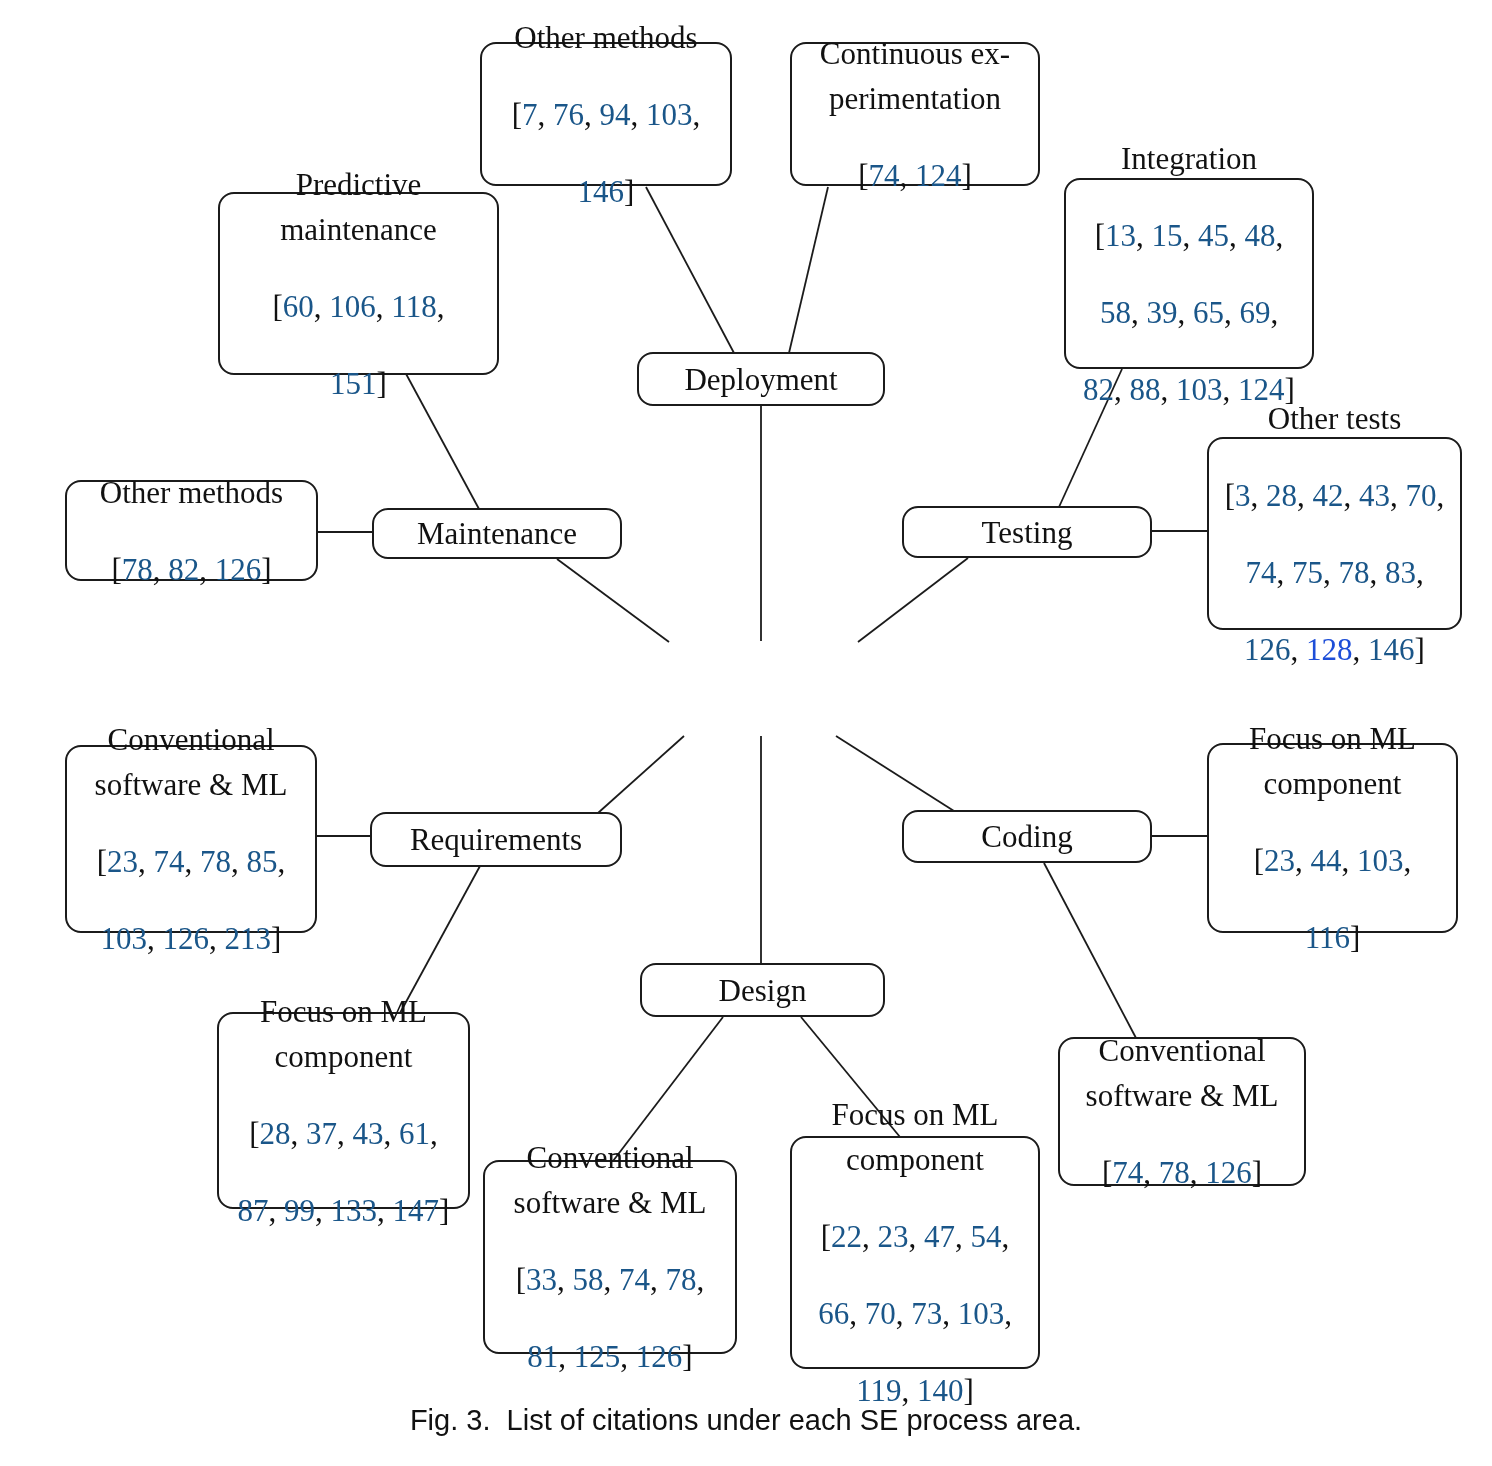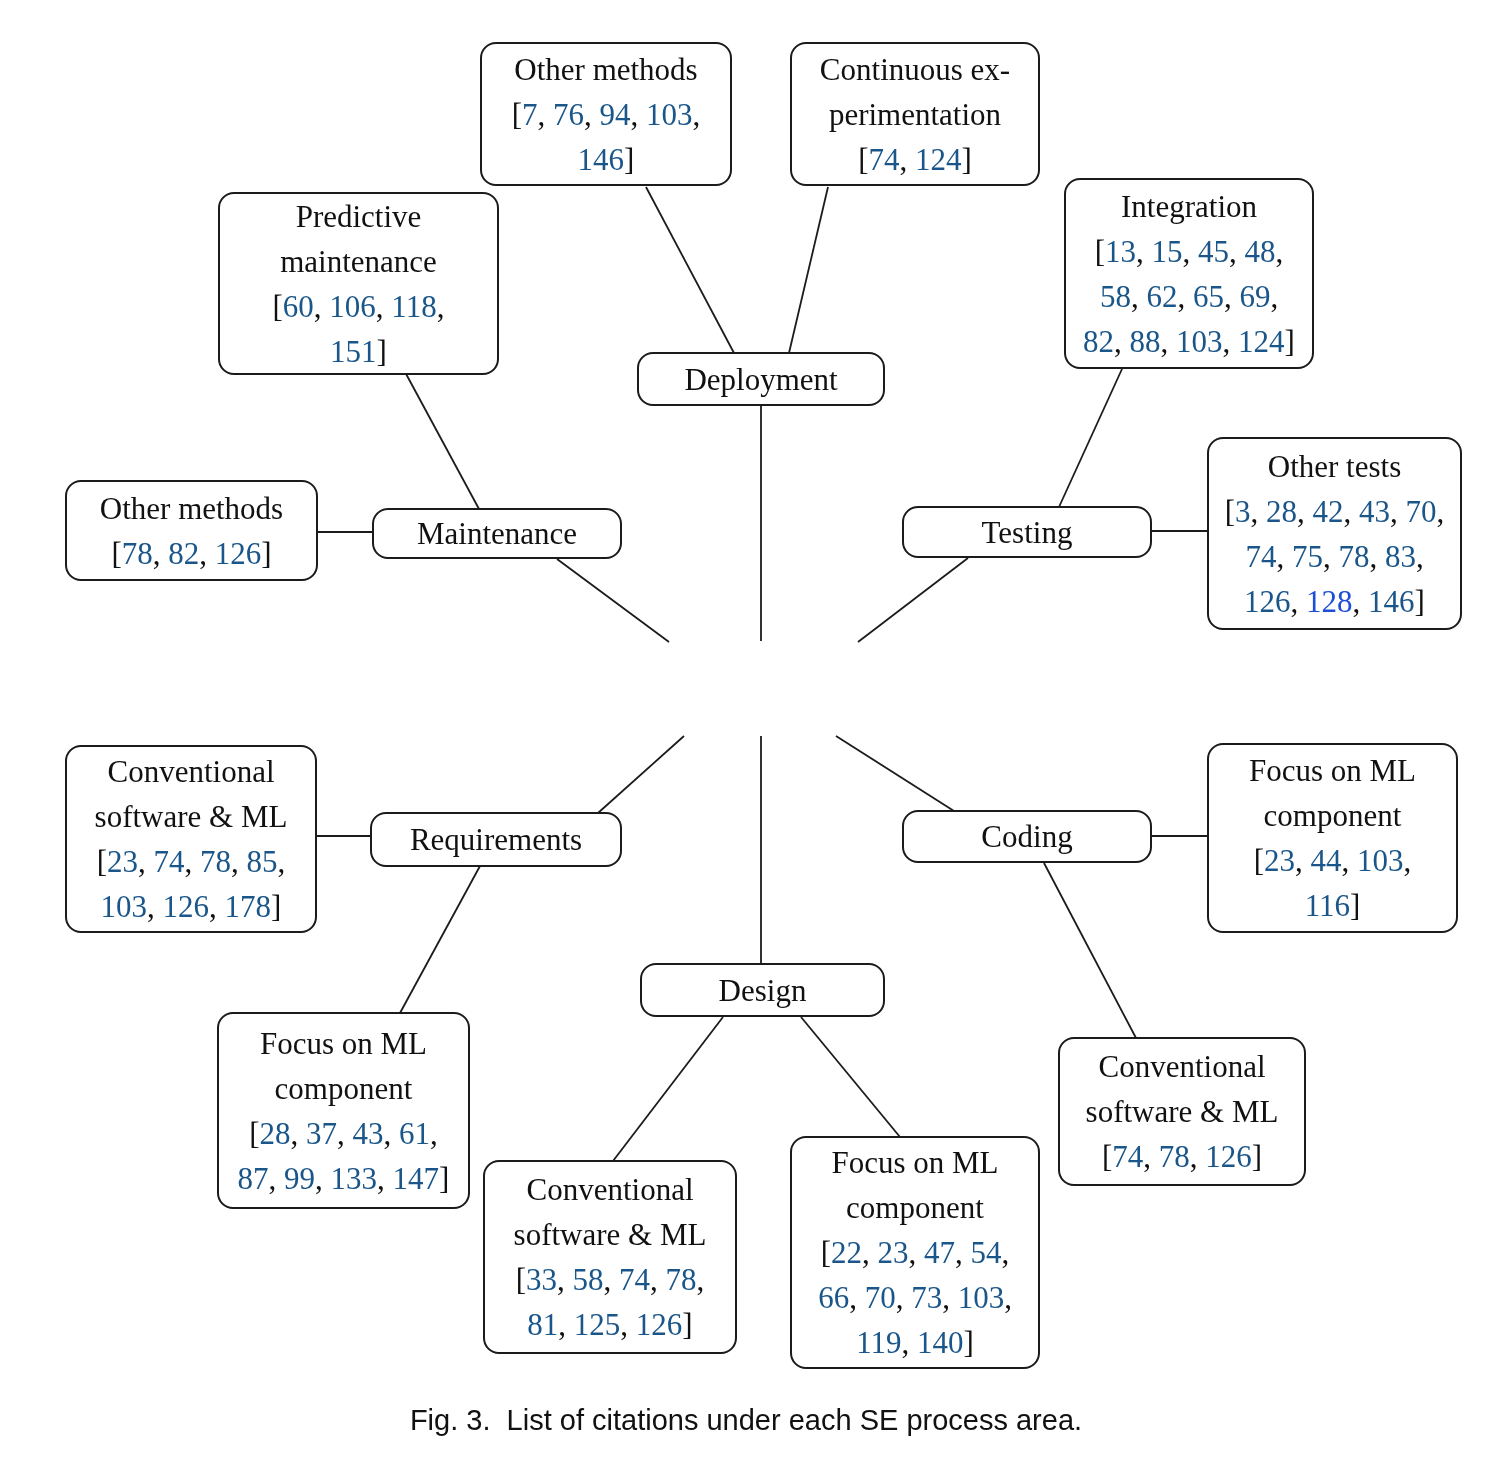--- a/index.html
+++ b/index.html
@@ -30,20 +30,21 @@
     display: flex;
     flex-direction: column;
     align-items: center;
     justify-content: center;
     text-align: center;
     font-family: "Liberation Serif", "DejaVu Serif", serif;
     font-size: 31px;
     line-height: 45px;
     color: #111111;
     padding: 2px 6px;
+    gap: 32px;
   }
   .node .title { white-space: nowrap; }
   .cite-line { white-space: nowrap; }
   .cite { cursor: pointer; }
   #figure-caption {
     position: absolute;
     left: 0;
     top: 1404px;
     width: 100%;
     text-align: center;
@@ -108,37 +109,37 @@
       <div class="cite-line">[<span class="cite" style="color: rgb(26, 86, 137);">74</span>, <span class="cite" style="color: rgb(26, 86, 137);">124</span>]</div>
     </div>
     <div class="node leaf" style="left: 218px; top: 192px; width: 281px; height: 183px;">
       <div class="title">Predictive<br>maintenance</div>
       <div class="cite-line">[<span class="cite" style="color: rgb(26, 86, 137);">60</span>, <span class="cite" style="color: rgb(26, 86, 137);">106</span>, <span class="cite" style="color: rgb(26, 86, 137);">118</span>,</div>
       <div class="cite-line"><span class="cite" style="color: rgb(26, 86, 137);">151</span>]</div>
     </div>
     <div class="node leaf" style="left: 1056px; top: 178px; width: 250px; height: 191px; margin-left: 8px;">
       <div class="title">Integration</div>
       <div class="cite-line">[<span class="cite" style="color: rgb(26, 86, 137);">13</span>, <span class="cite" style="color: rgb(26, 86, 137);">15</span>, <span class="cite" style="color: rgb(26, 86, 137);">45</span>, <span class="cite" style="color: rgb(26, 86, 137);">48</span>,</div>
-      <div class="cite-line"><span class="cite" style="color: rgb(26, 86, 137);">58</span>, <span class="cite" style="color: rgb(26, 86, 137);">62</span>, <span class="cite" style="color: rgb(26, 86, 137);">65</span>, <span class="cite" style="color: rgb(26, 86, 137);">69</span>,</div>
+      <div class="cite-line"><span class="cite" style="color: rgb(26, 86, 137);">58</span>, <span class="cite" style="color: rgb(26, 86, 137);">39</span>, <span class="cite" style="color: rgb(26, 86, 137);">65</span>, <span class="cite" style="color: rgb(26, 86, 137);">69</span>,</div>
       <div class="cite-line"><span class="cite" style="color: rgb(26, 86, 137);">82</span>, <span class="cite" style="color: rgb(26, 86, 137);">88</span>, <span class="cite" style="color: rgb(26, 86, 137);">103</span>, <span class="cite" style="color: rgb(26, 86, 137);">124</span>]</div>
     </div>
     <div class="node leaf" style="left: 65px; top: 480px; width: 253px; height: 101px;">
       <div class="title">Other methods</div>
       <div class="cite-line">[<span class="cite" style="color: rgb(26, 86, 137);">78</span>, <span class="cite" style="color: rgb(26, 86, 137);">82</span>, <span class="cite" style="color: rgb(26, 86, 137);">126</span>]</div>
     </div>
     <div class="node leaf" style="left: 1207px; top: 437px; width: 255px; height: 193px;">
       <div class="title">Other tests</div>
       <div class="cite-line">[<span class="cite" style="color: rgb(26, 86, 137);">3</span>, <span class="cite" style="color: rgb(26, 86, 137);">28</span>, <span class="cite" style="color: rgb(26, 86, 137);">42</span>, <span class="cite" style="color: rgb(26, 86, 137);">43</span>, <span class="cite" style="color: rgb(26, 86, 137);">70</span>,</div>
       <div class="cite-line"><span class="cite" style="color: rgb(26, 86, 137);">74</span>, <span class="cite" style="color: rgb(26, 86, 137);">75</span>, <span class="cite" style="color: rgb(26, 86, 137);">78</span>, <span class="cite" style="color: rgb(26, 86, 137);">83</span>,</div>
       <div class="cite-line"><span class="cite" style="color: rgb(26, 86, 137);">126</span>, <span class="cite" style="color: #1d4ed8;">128</span>, <span class="cite" style="color: rgb(26, 86, 137);">146</span>]</div>
     </div>
     <div class="node leaf" style="left: 65px; top: 745px; width: 252px; height: 188px;">
       <div class="title">Conventional<br>software &amp; ML</div>
       <div class="cite-line">[<span class="cite" style="color: rgb(26, 86, 137);">23</span>, <span class="cite" style="color: rgb(26, 86, 137);">74</span>, <span class="cite" style="color: rgb(26, 86, 137);">78</span>, <span class="cite" style="color: rgb(26, 86, 137);">85</span>,</div>
-      <div class="cite-line"><span class="cite" style="color: rgb(26, 86, 137);">103</span>, <span class="cite" style="color: rgb(26, 86, 137);">126</span>, <span class="cite" style="color: rgb(26, 86, 137);">178</span>]</div>
+      <div class="cite-line"><span class="cite" style="color: rgb(26, 86, 137);">103</span>, <span class="cite" style="color: rgb(26, 86, 137);">126</span>, <span class="cite" style="color: rgb(26, 86, 137);">213</span>]</div>
     </div>
     <div class="node leaf" style="left: 1207px; top: 743px; width: 251px; height: 190px;">
       <div class="title">Focus on ML<br>component</div>
       <div class="cite-line">[<span class="cite" style="color: rgb(26, 86, 137);">23</span>, <span class="cite" style="color: rgb(26, 86, 137);">44</span>, <span class="cite" style="color: rgb(26, 86, 137);">103</span>,</div>
       <div class="cite-line"><span class="cite" style="color: rgb(26, 86, 137);">116</span>]</div>
     </div>
     <div class="node leaf" style="left: 217px; top: 1012px; width: 253px; height: 197px;">
       <div class="title">Focus on ML<br>component</div>
       <div class="cite-line">[<span class="cite" style="color: rgb(26, 86, 137);">28</span>, <span class="cite" style="color: rgb(26, 86, 137);">37</span>, <span class="cite" style="color: rgb(26, 86, 137);">43</span>, <span class="cite" style="color: rgb(26, 86, 137);">61</span>,</div>
       <div class="cite-line"><span class="cite" style="color: rgb(26, 86, 137);">87</span>, <span class="cite" style="color: rgb(26, 86, 137);">99</span>, <span class="cite" style="color: rgb(26, 86, 137);">133</span>, <span class="cite" style="color: rgb(26, 86, 137);">147</span>]</div>

